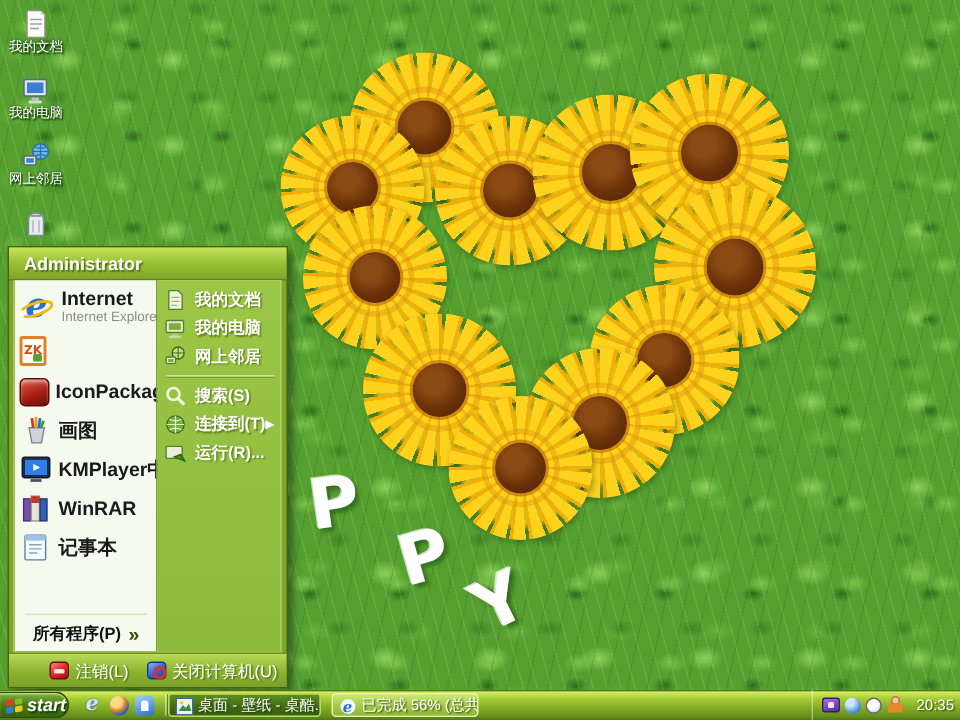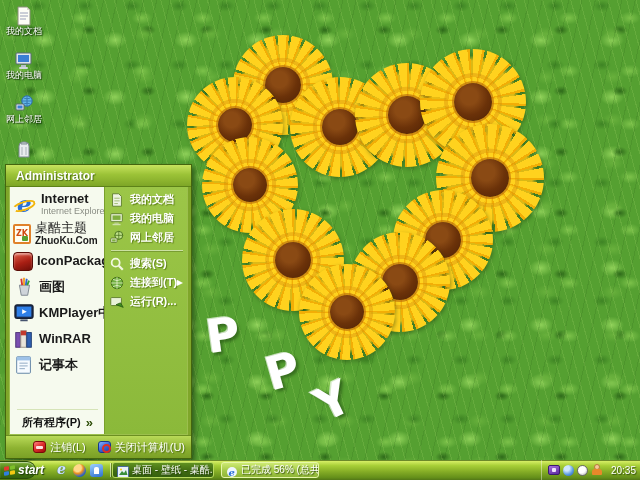--- a/index.html
+++ b/index.html
@@ -114,21 +114,21 @@
   .tr1::after{content:"";position:absolute;left:3px;top:2px;width:4px;height:4px;background:#efe3ff;border-radius:1px;}
   .tr2{width:11px;height:11px;border-radius:50%;background:radial-gradient(circle at 35% 30%,#cfe7ff 0 25%,#5a9ae0 60%,#1d4fa0 100%);}
   .tr3{width:11px;height:11px;border-radius:50%;background:radial-gradient(circle at 40% 35%,#ffffff 0 45%,#cfcfcf 75%,#8a8a8a 100%);border:1px solid #6a6a6a;box-sizing:border-box;}
   .tr4{position:relative;width:12px;height:12px;}
   .tr4::before{content:"";position:absolute;left:3px;top:0;width:6px;height:6px;border-radius:50%;background:#f4c89a;border:1px solid #b87a3a;box-sizing:border-box;}
   .tr4::after{content:"";position:absolute;left:1px;top:5px;width:10px;height:6px;border-radius:3px 3px 1px 1px;background:#e8882a;}
 
   
   .taskbar{position:absolute;left:0;top:460px;width:640px;height:20px;z-index:6;
     background:linear-gradient(180deg,#33520b 0%,#d3ec62 7%,#a8cf37 28%,#85ad26 58%,#648f1a 88%,#527717 100%);}
-  .start-btn{position:absolute;left:0;top:1px;height:18px;width:36px;box-sizing:border-box;
+  .start-btn{position:absolute;left:0;top:1px;height:18px;width:46px;box-sizing:border-box;
     display:flex;align-items:center;gap:3px;padding-left:4px;cursor:pointer;
     border-radius:0 9px 9px 0;border:1px solid #2a4e09;border-left:none;
     background:linear-gradient(180deg,#7fb33a 0%,#4c7f16 45%,#35610d 100%);
     box-shadow:inset 0 1px 1px rgba(255,255,255,.5);}
   .start-label{color:#fff;font-size:12px;font-weight:bold;font-style:italic;
     text-shadow:1px 1px 1px #1d3a06;}
   .flag{display:grid;grid-template-columns:5px 5px;grid-auto-rows:4px;gap:1px;transform:skewY(-8deg);}
   .flag i{border-radius:1px;}
   .flag .fr{background:#e23a2e}.flag .fg{background:#7ebf2a}
   .flag .fb{background:#2f7fe0}.flag .fy{background:#f5c912}
@@ -246,24 +246,20 @@
             <b>e</b>
             <i></i>
           </span>
         <span class="txt">
           <div class="sm-label bold">Internet</div>
           <div class="sm-sub">Internet Explorer</div>
         </span>
       </div>
       <div class="sm-item row2">
         <span class="mi zk-ic">ZK</span>
-        <span class="txt">
-          <div class="sm-label">桌酷主题</div>
-          <div class="sm-sub bold2">ZhuoKu.Com</div>
-        </span>
       </div>
       <div class="sm-item row1">
         <span class="mi ip-ic"></span>
         <span class="sm-label bold">IconPackager</span>
       </div>
       <div class="sm-item row1">
         <span class="mi">
           <svg width="22" height="22" viewBox="0 0 24 24">
               <path d="M7 10l2 11h7l2-11z" fill="#cfd4da" stroke="#7a828c"></path>
               <line x1="9" y1="3" x2="10" y2="10" stroke="#d33333" stroke-width="2"></line>

